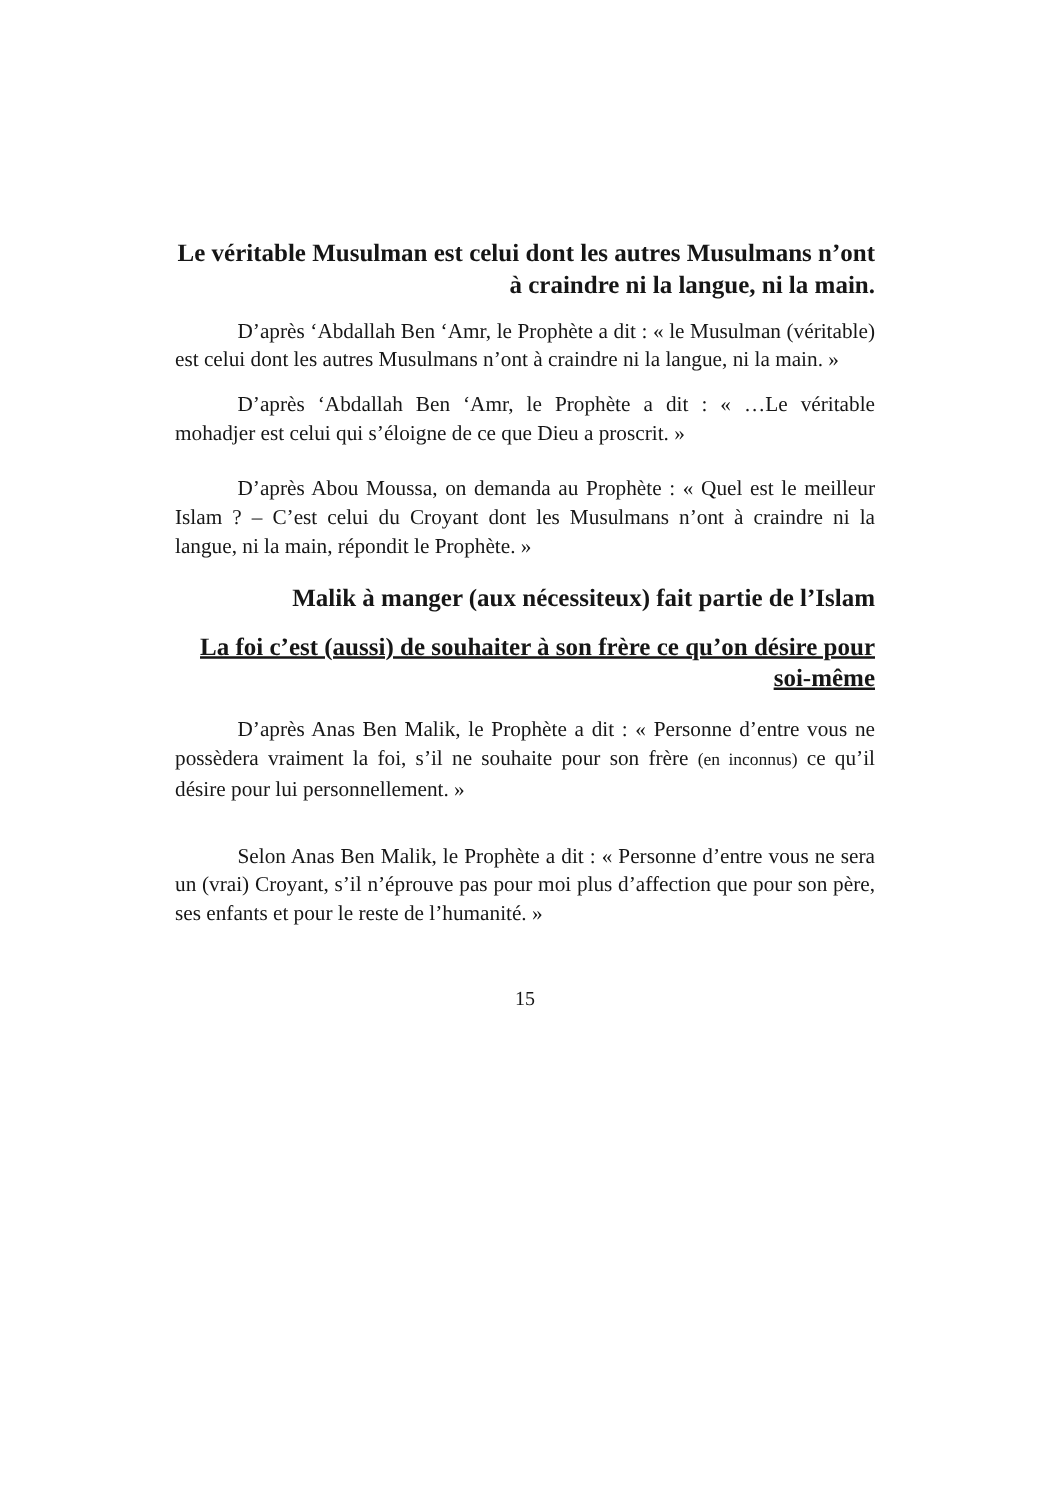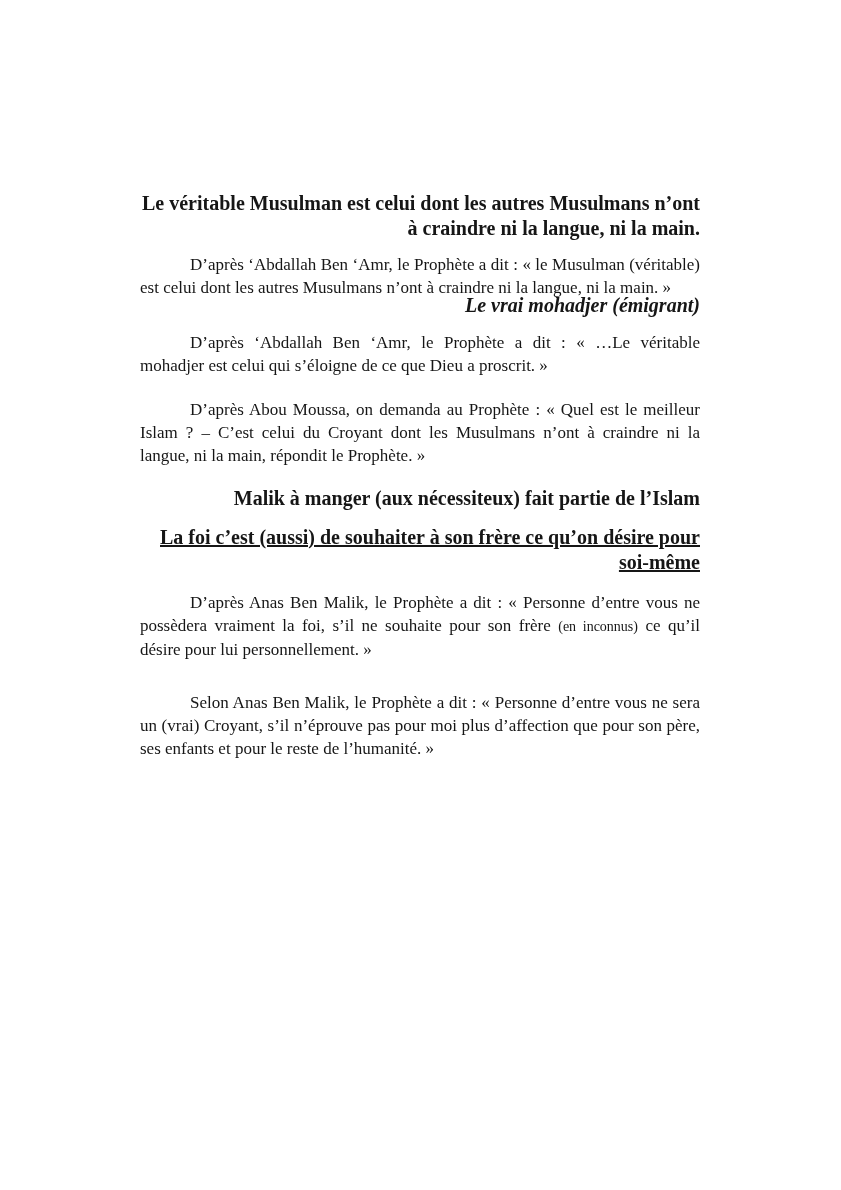--- a/index.html
+++ b/index.html
@@ -73,36 +73,36 @@
 
 <div class="page">
   <div class="content">
 
     <section>
       <h1 class="section-title t1">Le véritable Musulman est celui dont les autres Musulmans n’ont à craindre ni la langue, ni la main.</h1>
       <p class="hadith-para p1">D’après ‘Abdallah Ben ‘Amr, le Prophète a dit&nbsp;:&nbsp;«&nbsp;le Musulman (véritable) est celui dont les autres Musulmans n’ont à craindre ni la langue, ni la main.&nbsp;»</p>
     </section>
 
     <section>
-      <h2 class="section-title italic t2">Le vrai mohadjer (émigrant)</h2>
       <p class="hadith-para p2">D’après ‘Abdallah Ben ‘Amr, le Prophète a dit&nbsp;:&nbsp;«&nbsp;…Le véritable mohadjer est celui qui s’éloigne de ce que Dieu a proscrit.&nbsp;»</p>
     </section>
 
     <section>
       <p class="hadith-para p3">D’après Abou Moussa, on demanda au Prophète&nbsp;:&nbsp;«&nbsp;Quel est le meilleur Islam&nbsp;? – C’est celui du Croyant dont les Musulmans n’ont à craindre ni la langue, ni la main, répondit le Prophète.&nbsp;»</p>
     </section>
 
     <section>
       <h2 class="section-title t4">Malik à manger (aux nécessiteux) fait partie de l’Islam</h2>
     </section>
 
     <section>
       <h2 class="section-title t5">La foi c’est (aussi) de souhaiter à son frère ce qu’on désire pour soi-même</h2>
       <p class="hadith-para p5"><span>D’après Anas Ben Malik, le Prophète a dit&nbsp;:&nbsp;«&nbsp;Personne d’entre vous ne possèdera vraiment la foi, s’il ne souhaite pour son frère </span><span class="small-inline">(en inconnus)</span><span> ce qu’il désire pour lui personnellement.&nbsp;»</span></p>
     </section>
 
     <section>
       <p class="hadith-para p6">Selon Anas Ben Malik, le Prophète a dit&nbsp;:&nbsp;«&nbsp;Personne d’entre vous ne sera un (vrai) Croyant, s’il n’éprouve pas pour moi plus d’affection que pour son père, ses enfants et pour le reste de l’humanité.&nbsp;»</p>
     </section>
 
+    <div class="page-number">15</div>
 
   </div>
 </div>
 
 </body></html>

